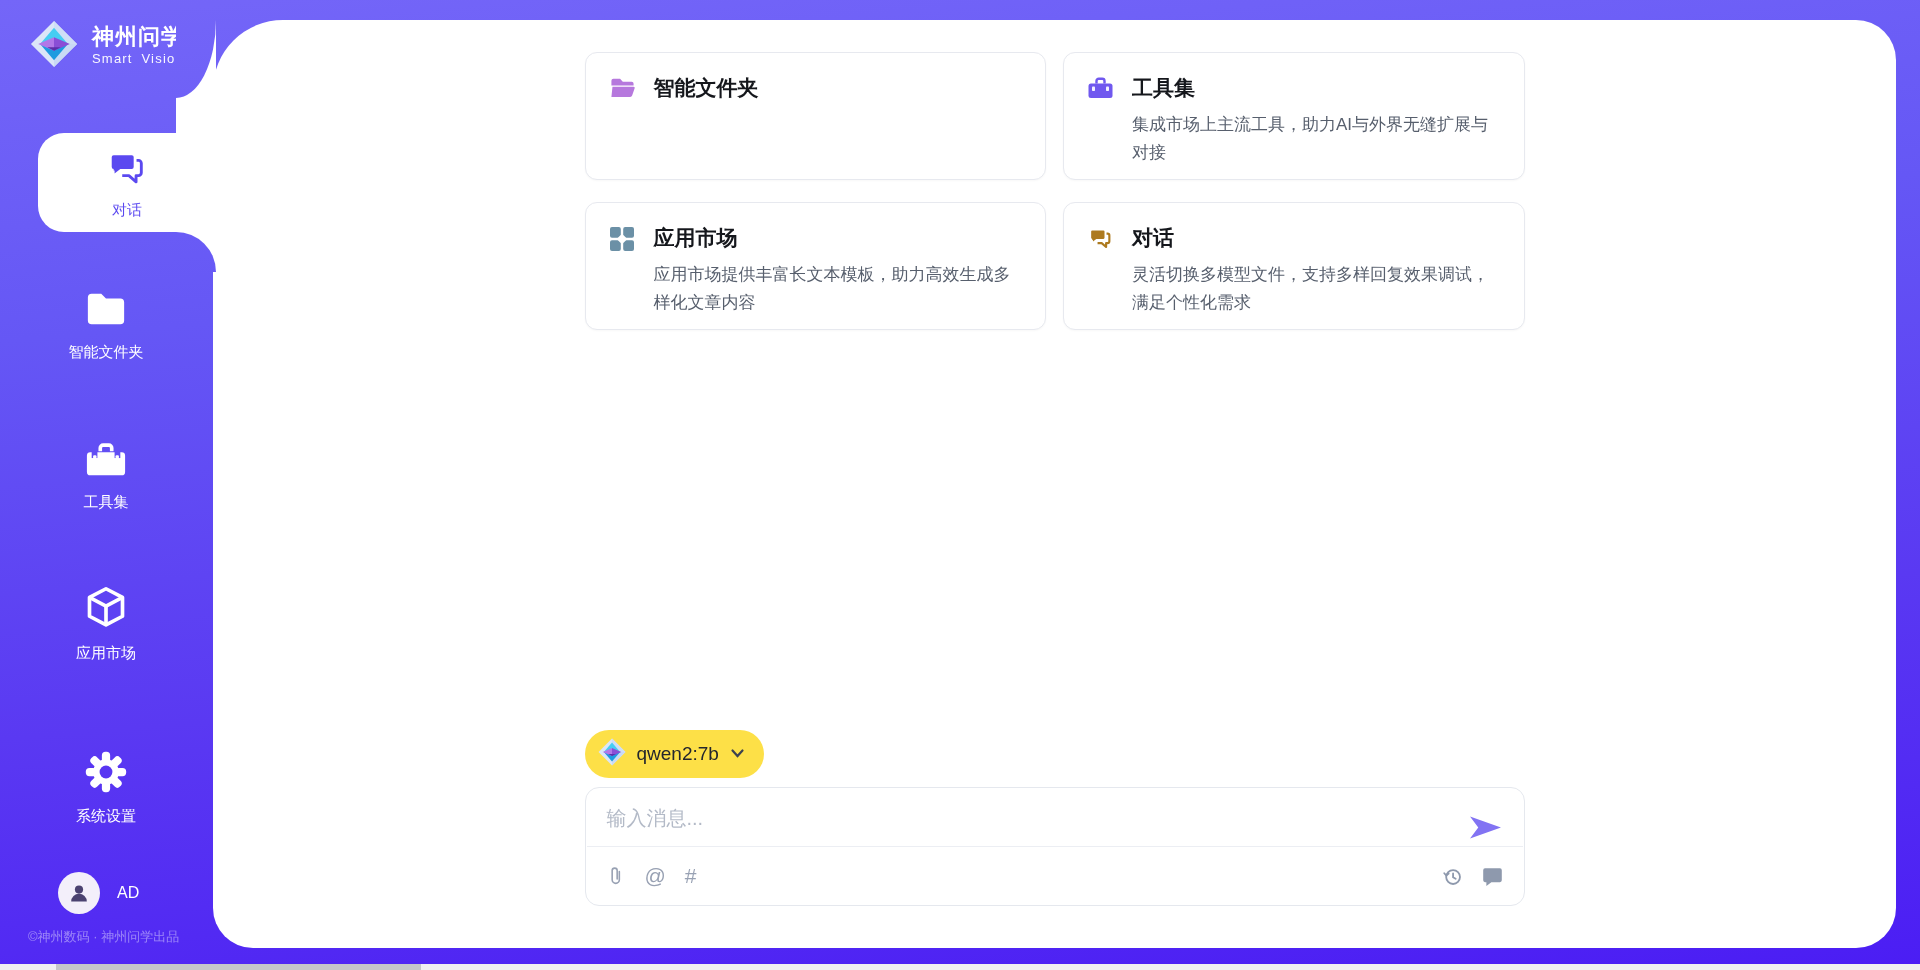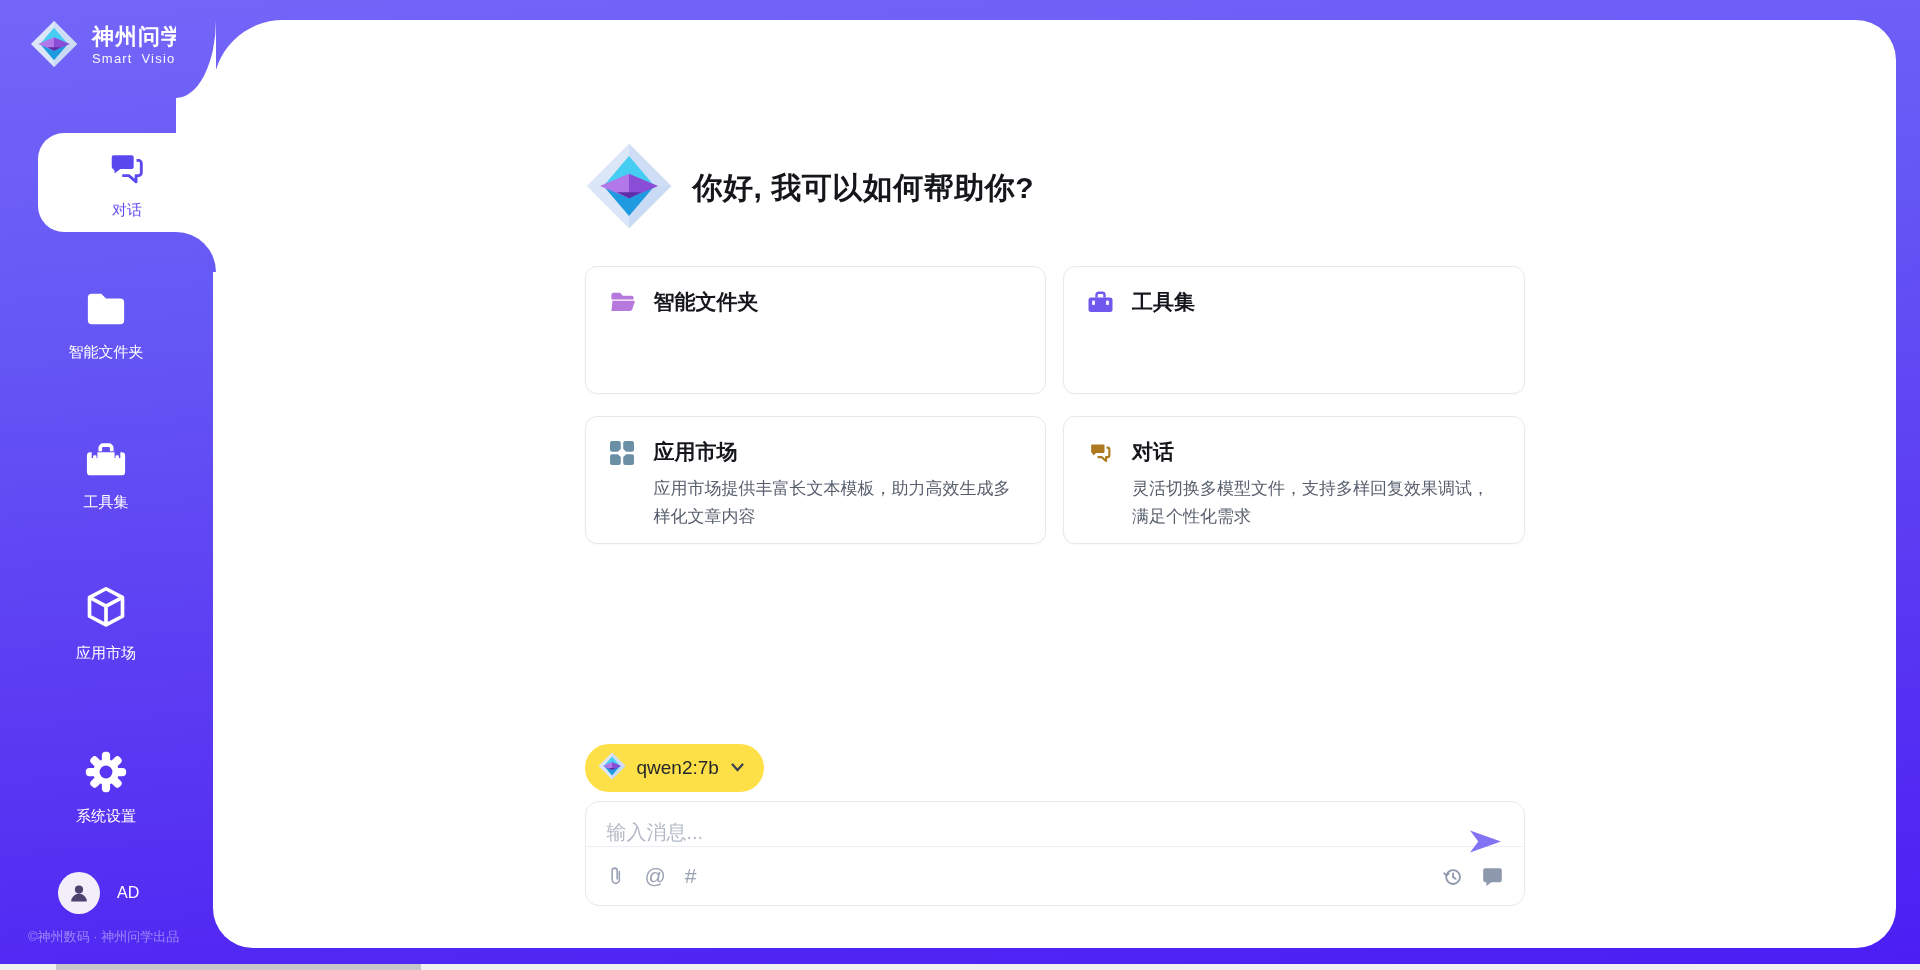--- a/index.html
+++ b/index.html
@@ -50,21 +50,21 @@
   .card .ic{flex:0 0 28px;margin-top:2px;}
   .card h3{margin:0 0 9px;font-size:21px;font-weight:bold;color:#15171c;}
   .card p{margin:0;font-size:17px;line-height:1.62;color:#575f6d;}
 
   .spacer{flex:1;}
 
   .model-pill{align-self:flex-start;display:flex;align-items:center;gap:11px;height:48px;padding:0 19px 0 13px;
     background:#fde047;border-radius:26px;cursor:pointer;}
   .model-name{font-size:19px;color:#23262d;}
 
-  .composer{margin-top:9px;border:1.5px solid #e5e8ee;border-radius:14px;height:105px;box-sizing:border-box;
+  .composer{margin-top:9px;border:1.5px solid #e5e8ee;border-radius:14px;height:119px;box-sizing:border-box;
     display:flex;flex-direction:column;background:#fff;}
   .composer-top{flex:1;position:relative;}
   .composer textarea{position:absolute;inset:0;border:none;outline:none;resize:none;background:transparent;
     font-family:inherit;font-size:20px;color:#30353f;padding:17px 70px 0 21px;}
   .composer textarea::placeholder{color:#b3bac7;}
   .send-btn{position:absolute;right:21px;top:25px;background:none;border:none;padding:0;cursor:pointer;line-height:0;}
   .composer-divider{border:none;border-top:1px solid #eceef3;margin:0 1px;}
   .composer-bar{height:58px;display:flex;align-items:center;padding:0 20px;gap:19px;}
   .bar-right{margin-left:auto;display:flex;align-items:center;gap:17px;}
   .tool-ic{border:none;background:none;padding:0;cursor:pointer;line-height:0;color:#98a1b3;}
@@ -197,28 +197,20 @@
     </span>
     <span class="user-name">AD</span>
   </div>
 
   <div class="side-footer">©神州数码 · 神州问学出品</div>
 </aside>
 
 <main class="panel">
   <div class="content">
 
-    <div class="greeting">
-      <span>
-        <svg width="88" height="88">
-            <use href="#diamond-logo"></use>
-          </svg>
-      </span>
-      <h1>你好, 我可以如何帮助你?</h1>
-    </div>
 
     <div class="cards">
 
       <div class="card">
         <span class="ic">
           <svg width="27" height="24" viewBox="0 0 28 24">
             <path d="M2.5 4.5 a2 2 0 0 1 2 -2 h7 l2.8 3 h9.2 a2 2 0 0 1 2 2 v2 H2.5 Z" fill="#b678dd"></path>
             <path d="M3.6 10.7 h21.9 a1.2 1.2 0 0 1 1.1 1.6 l-2.6 7.5 a2.2 2.2 0 0 1 -2.1 1.5 H2.5 a0 0 0 0 1 0 0 Z" fill="#b678dd"></path>
           </svg>
         </span>
@@ -231,20 +223,21 @@
         <span class="ic">
           <svg width="27" height="24" viewBox="0 0 26 24">
             <rect x="1" y="7.5" width="24" height="14.5" rx="2.5" fill="#7058ef"></rect>
             <path d="M9 7.5 V5 a2.2 2.2 0 0 1 2.2 -2.2 h3.6 A2.2 2.2 0 0 1 17 5 v2.5" fill="none" stroke="#7058ef" stroke-width="2.4"></path>
             <rect x="4.5" y="10.5" width="3" height="4.5" rx="0.8" fill="#f3f1ff"></rect>
             <rect x="18.5" y="10.5" width="3" height="4.5" rx="0.8" fill="#f3f1ff"></rect>
           </svg>
         </span>
         <div>
           <h3>工具集</h3>
+          <p>集成市场上主流工具，助力AI与外界无缝扩展与对接</p>
         </div>
       </div>
 
       <div class="card">
         <span class="ic">
           <svg width="26" height="26" viewBox="0 0 26 26">
             <g fill="#6b90a6">
               <rect x="1" y="1" width="10.8" height="10.8" rx="2"></rect>
               <rect x="14.2" y="1" width="10.8" height="10.8" rx="2"></rect>
               <rect x="1" y="14.2" width="10.8" height="10.8" rx="2"></rect>

